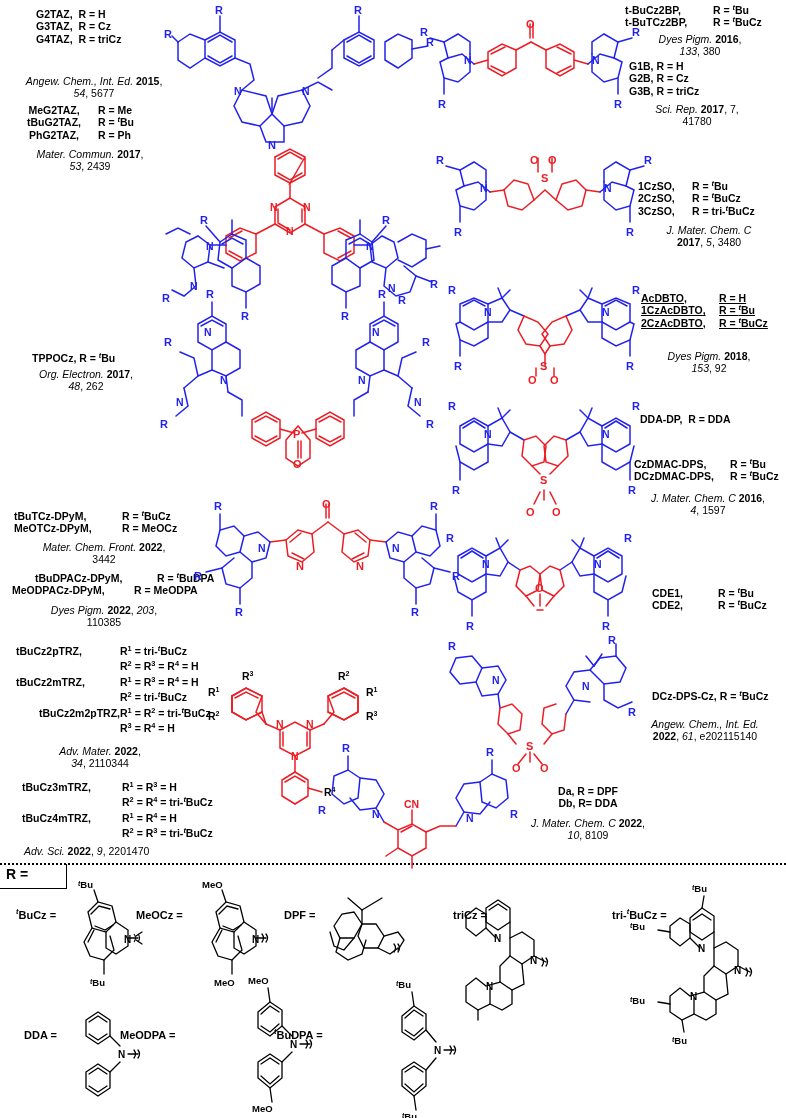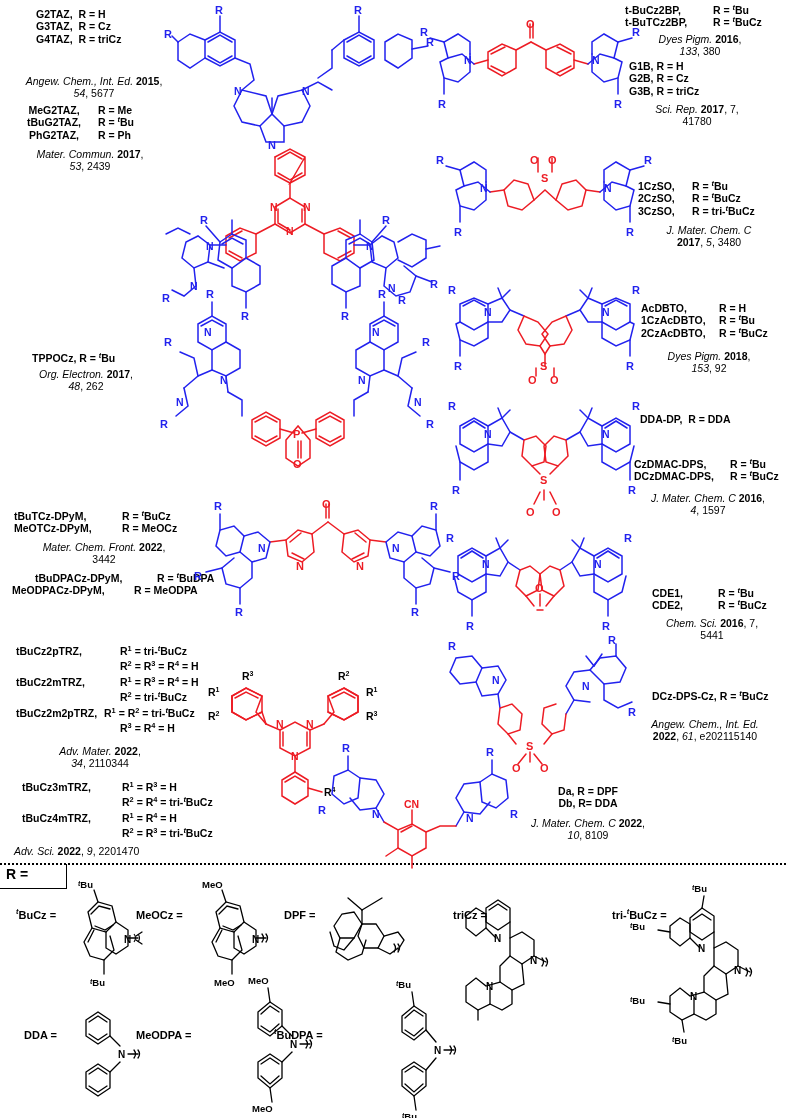--- a/index.html
+++ b/index.html
@@ -106,40 +106,44 @@
 <div class="lbl" style="left:12px;top:572px;">
   <div class="row">
         <span class="nm" style="width:122px;padding-left:23px;">tBuDPACz-DPyM,</span>
         <span class="rv">R = <sup class="it">t</sup>BuDPA</span>
       </div>
   <div class="row">
         <span class="nm" style="width:122px;">MeODPACz-DPyM,</span>
         <span class="rv">R = MeODPA</span>
       </div>
 </div>
+<div class="cite ctr" style="left:6px;top:604px;width:196px;">
+  <div><span class="n">Dyes Pigm. </span><b>2022</b><span class="pg">, </span><span class="n">203</span><span class="pg">,</span></div>
+  <div><span class="pg">110385</span></div>
+</div>
 
 <div class="lbl" style="left:16px;top:645px;">
   <div class="row">
         <span class="nm" style="width:104px;">tBuCz2pTRZ,</span>
         <span class="rv">R<sup>1</sup> = tri-<sup class="it">t</sup>BuCz</span>
       </div>
   <div class="row" style="margin-top:3px;">
         <span class="nm" style="width:104px;"></span>
         <span class="rv">R<sup>2</sup> = R<sup>3</sup> = R<sup>4</sup> = H</span>
       </div>
   <div class="row" style="margin-top:3px;">
         <span class="nm" style="width:104px;">tBuCz2mTRZ,</span>
         <span class="rv">R<sup>1</sup> = R<sup>3</sup> = R<sup>4</sup> = H</span>
       </div>
   <div class="row" style="margin-top:3px;">
         <span class="nm" style="width:104px;"></span>
         <span class="rv">R<sup>2</sup> = tri-<sup class="it">t</sup>BuCz</span>
       </div>
   <div class="row" style="margin-top:3px;">
-        <span class="nm" style="width:88px;">tBuCz2m2pTRZ,</span>
+        <span class="nm" style="width:104px;text-align:right;">tBuCz2m2pTRZ,</span>
         <span class="rv">R<sup>1</sup> = R<sup>2</sup> = tri-<sup class="it">t</sup>BuCz</span>
       </div>
   <div class="row" style="margin-top:3px;">
         <span class="nm" style="width:104px;"></span>
         <span class="rv">R<sup>3</sup> = R<sup>4</sup> = H</span>
       </div>
 </div>
 <div class="cite ctr" style="left:10px;top:745px;width:180px;">
   <div><span class="n">Adv. Mater. </span><b>2022</b><span class="pg">,</span></div>
   <div><span class="n">34</span><span class="pg">, 2110344</span></div>
@@ -156,21 +160,21 @@
       </div>
   <div class="row" style="margin-top:3px;">
         <span class="nm" style="width:100px;">tBuCz4mTRZ,</span>
         <span class="rv">R<sup>1</sup> = R<sup>4</sup> = H</span>
       </div>
   <div class="row" style="margin-top:3px;">
         <span class="nm" style="width:100px;"></span>
         <span class="rv">R<sup>2</sup> = R<sup>3</sup> =  tri-<sup class="it">t</sup>BuCz</span>
       </div>
 </div>
-<div class="cite" style="left:14px;top:845px;">
+<div class="cite" style="left:24px;top:845px;">
   <span class="n">Adv. Sci. </span><b>2022</b><span class="pg">, </span><span class="n">9</span><span class="pg">, 2201470</span>
 </div>
 
 <div class="lbl" style="left:625px;top:4px;">
   <div class="row">
         <span class="nm" style="width:84px;">t-BuCz2BP,</span>
         <span class="rv" style="margin-left:4px;">R = <sup class="it">t</sup>Bu</span>
       </div>
   <div class="row">
         <span class="nm" style="width:84px;">t-BuTCz2BP,</span>
@@ -203,21 +207,21 @@
   <div class="row">
         <span class="nm" style="width:50px;">3CzSO,</span>
         <span class="rv" style="margin-left:4px;">R = tri-<sup class="it">t</sup>BuCz</span>
       </div>
 </div>
 <div class="cite ctr" style="left:634px;top:224px;width:150px;">
   <div><span class="n">J. Mater. Chem. C</span></div>
   <div><b>2017</b><span class="pg">, </span><span class="n">5</span><span class="pg">, 3480</span></div>
 </div>
 
-<div class="lbl" style="left:641px;top:302px;">
+<div class="lbl" style="left:641px;top:292px;text-decoration:underline;">
   <div class="row">
         <span class="nm" style="width:74px;">AcDBTO,</span>
         <span class="rv" style="margin-left:4px;">R = H</span>
       </div>
   <div class="row">
         <span class="nm" style="width:74px;">1CzAcDBTO,</span>
         <span class="rv" style="margin-left:4px;">R = <sup class="it">t</sup>Bu</span>
       </div>
   <div class="row">
         <span class="nm" style="width:74px;">2CzAcDBTO,</span>
@@ -249,24 +253,20 @@
 
 <div class="lbl" style="left:652px;top:587px;">
   <div class="row">
         <span class="nm" style="width:52px;">CDE1,</span>
         <span class="rv" style="margin-left:14px;">R = <sup class="it">t</sup>Bu</span>
       </div>
   <div class="row">
         <span class="nm" style="width:52px;">CDE2,</span>
         <span class="rv" style="margin-left:14px;">R = <sup class="it">t</sup>BuCz</span>
       </div>
-</div>
-<div class="cite ctr" style="left:638px;top:617px;width:148px;">
-  <div><span class="n">Chem. Sci. </span><b>2016</b><span class="pg">, 7,</span></div>
-  <div><span class="pg">5441</span></div>
 </div>
 
 <div class="lbl" style="left:652px;top:690px;">
   <span>DCz-DPS-Cz, R = <sup class="it">t</sup>BuCz</span>
 </div>
 <div class="cite ctr" style="left:624px;top:718px;width:162px;">
   <div><span class="n">Angew. Chem., Int. Ed.</span></div>
   <div><b>2022</b><span class="pg">, </span><span class="n">61</span><span class="pg">, e202115140</span></div>
 </div>
 
@@ -283,21 +283,21 @@
 <div class="rbox" style="left:-2px;top:864px;width:68px;height:24px;">
   <span class="t">R =</span>
 </div>
 
 <div class="legend-lbl" style="left:16px;top:909px;"><sup class="it">t</sup>BuCz =</div>
 <div class="legend-lbl" style="left:136px;top:909px;">MeOCz =</div>
 <div class="legend-lbl" style="left:284px;top:909px;">DPF =</div>
 <div class="legend-lbl" style="left:424px;top:909px;padding-left:29px;">triCz =</div>
 <div class="legend-lbl" style="left:612px;top:909px;">tri-<sup class="it">t</sup>BuCz =</div>
 <div class="legend-lbl" style="left:24px;top:1029px;">DDA =</div>
-<div class="legend-lbl" style="left:136px;top:1029px;">MeODPA =</div>
+<div class="legend-lbl" style="left:120px;top:1029px;">MeODPA =</div>
 <div class="legend-lbl" style="left:274px;top:1029px;"><sup class="it">t</sup>BuDPA =</div>
 
 <div class="struct" style="left:172px;top:2px;">
 <svg width="270" height="330" viewBox="0 0 270 330">
   <g fill="none" stroke="#2222EE" stroke-width="1.5" stroke-linecap="round">
 
     <path d="M33 38 L48 30 L63 38 L63 56 L48 64 L33 56 Z"></path>
     <path d="M36 40 L48 33 L60 40"></path>
           <path d="M60 54 L48 61 L36 54"></path>
     <path d="M48 30 L48 14"></path>

